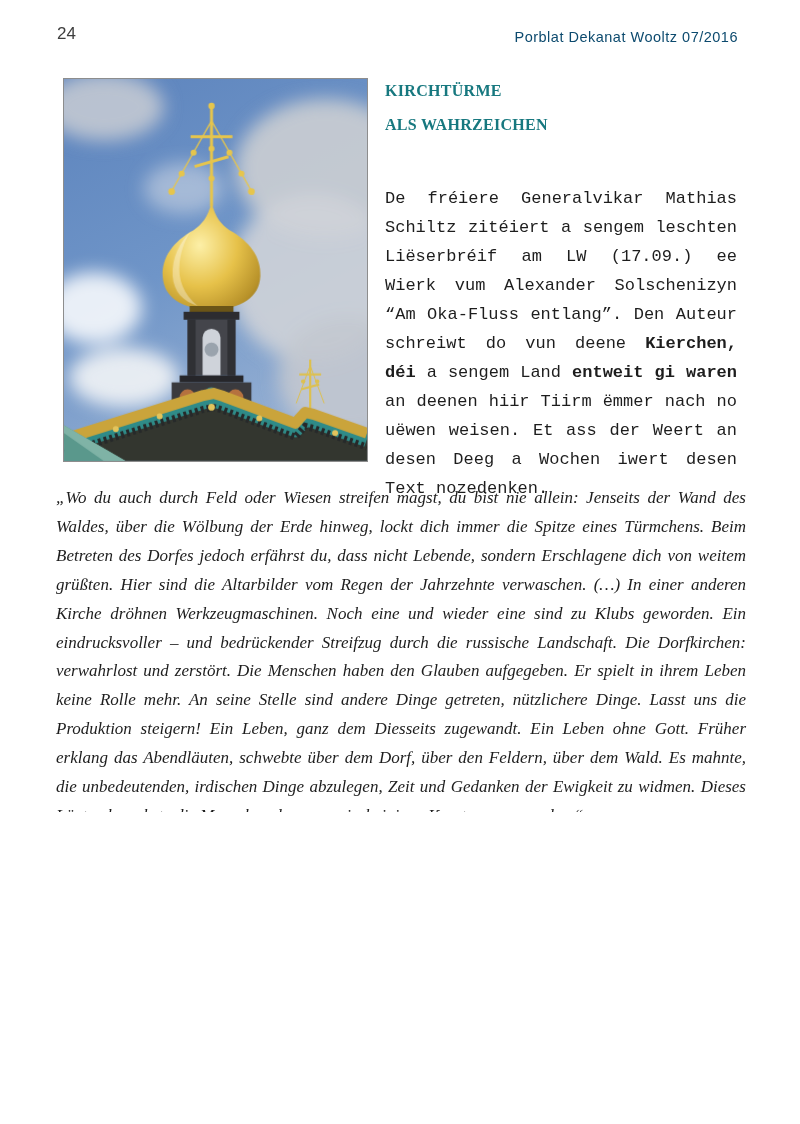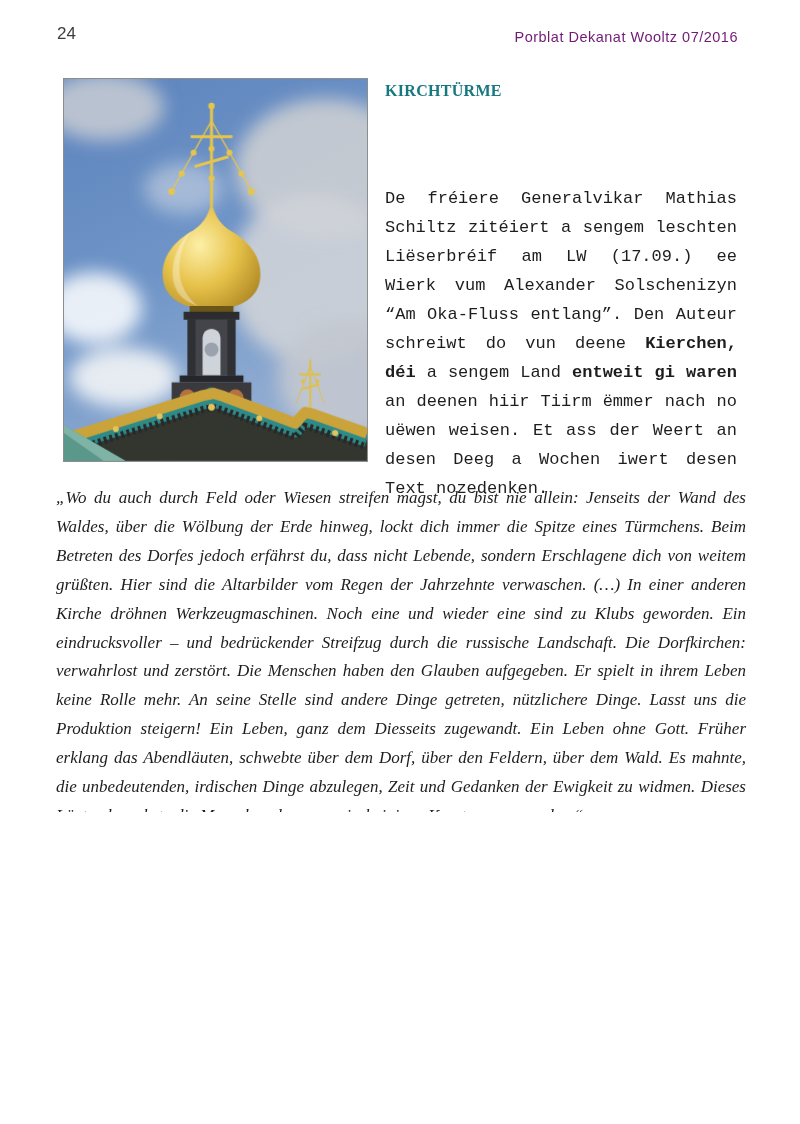--- a/index.html
+++ b/index.html
@@ -6,21 +6,21 @@
   .page{
     position:relative;width:800px;height:812px;background:#ffffff;
     font-family:"Liberation Serif",serif;color:#1d1d1d;overflow:hidden;
   }
   .pagenum{
     position:absolute;left:57px;top:24px;
     font-family:"Liberation Sans",sans-serif;font-size:17px;color:#3e3e3e;
   }
   .masthead{
     position:absolute;right:62px;top:29px;
-    font-family:"Liberation Sans",sans-serif;font-size:14.5px;color:#701a75;
+    font-family:"Liberation Sans",sans-serif;font-size:14.5px;color:#0c4a6e;
     letter-spacing:0.5px;
   }
   .photo{
     position:absolute;left:63px;top:78px;width:305px;height:384px;
     border:1px solid #8d8d8d;box-sizing:border-box;background:#7d9cc7;
   }
   .photo svg{display:block;width:100%;height:100%;}
   .title{
     position:absolute;left:385px;top:74px;width:360px;
     font-weight:bold;font-size:16px;line-height:34px;letter-spacing:0.3px;
@@ -147,20 +147,21 @@
 
       <g>
         <path d="M0,348 L62,384 L0,384 Z" fill="#5a988c"></path>
         <path d="M0,348 L62,384 L40,384 L0,356 Z" fill="#7fb3a6"></path>
       </g>
     </svg>
   </div>
 
   <div class="title">
     <div>KIRCHTÜRME</div>
+    <div>ALS WAHRZEICHEN</div>
   </div>
 
   <p class="intro"><span>De fréiere Generalvikar Mathias Schiltz zitéiert a sengem leschten Liëserbréif am LW (17.09.) ee Wierk vum Alexander Solschenizyn “Am Oka-Fluss entlang”. Den Auteur schreiwt do vun deene </span><b>Kierchen, déi</b><span> a sengem Land </span><b>entweit gi waren</b><span> an deenen hiir Tiirm ëmmer nach no uëwen weisen. Et ass der Weert an desen Deeg a Wochen iwert desen Text nozedenken.</span></p>
 
   <p class="quote">„Wo du auch durch Feld oder Wiesen streifen magst, du bist nie allein: Jenseits der Wand des Waldes, über die Wölbung der Erde hinweg, lockt dich immer die Spitze eines Türmchens. Beim Betreten des Dorfes jedoch erfährst du, dass nicht Lebende, sondern Erschlagene dich von weitem grüßten. Hier sind die Altarbilder vom Regen der Jahrzehnte verwaschen. (…) In einer anderen Kirche dröhnen Werkzeugmaschinen. Noch eine und wieder eine sind zu Klubs geworden. Ein eindrucksvoller – und bedrückender Streifzug durch die russische Landschaft. Die Dorfkirchen: verwahrlost und zerstört. Die Menschen haben den Glauben aufgegeben. Er spielt in ihrem Leben keine Rolle mehr. An seine Stelle sind andere Dinge getreten, nützlichere Dinge. Lasst uns die Produktion steigern! Ein Leben, ganz dem Diesseits zugewandt. Ein Leben ohne Gott. Früher erklang das Abendläuten, schwebte über dem Dorf, über den Feldern, über dem Wald. Es mahnte, die unbedeutenden, irdischen Dinge abzulegen, Zeit und Gedanken der Ewigkeit zu widmen. Dieses Läuten bewahrte die Menschen davor, zu vierbeinigen Kreaturen zu werden.“</p>
 
   <div class="closing">
     <div>An de Mathias Schiltz stellt zum Schluss des Fro an eng Bemierkung:</div>
   </div>
 

